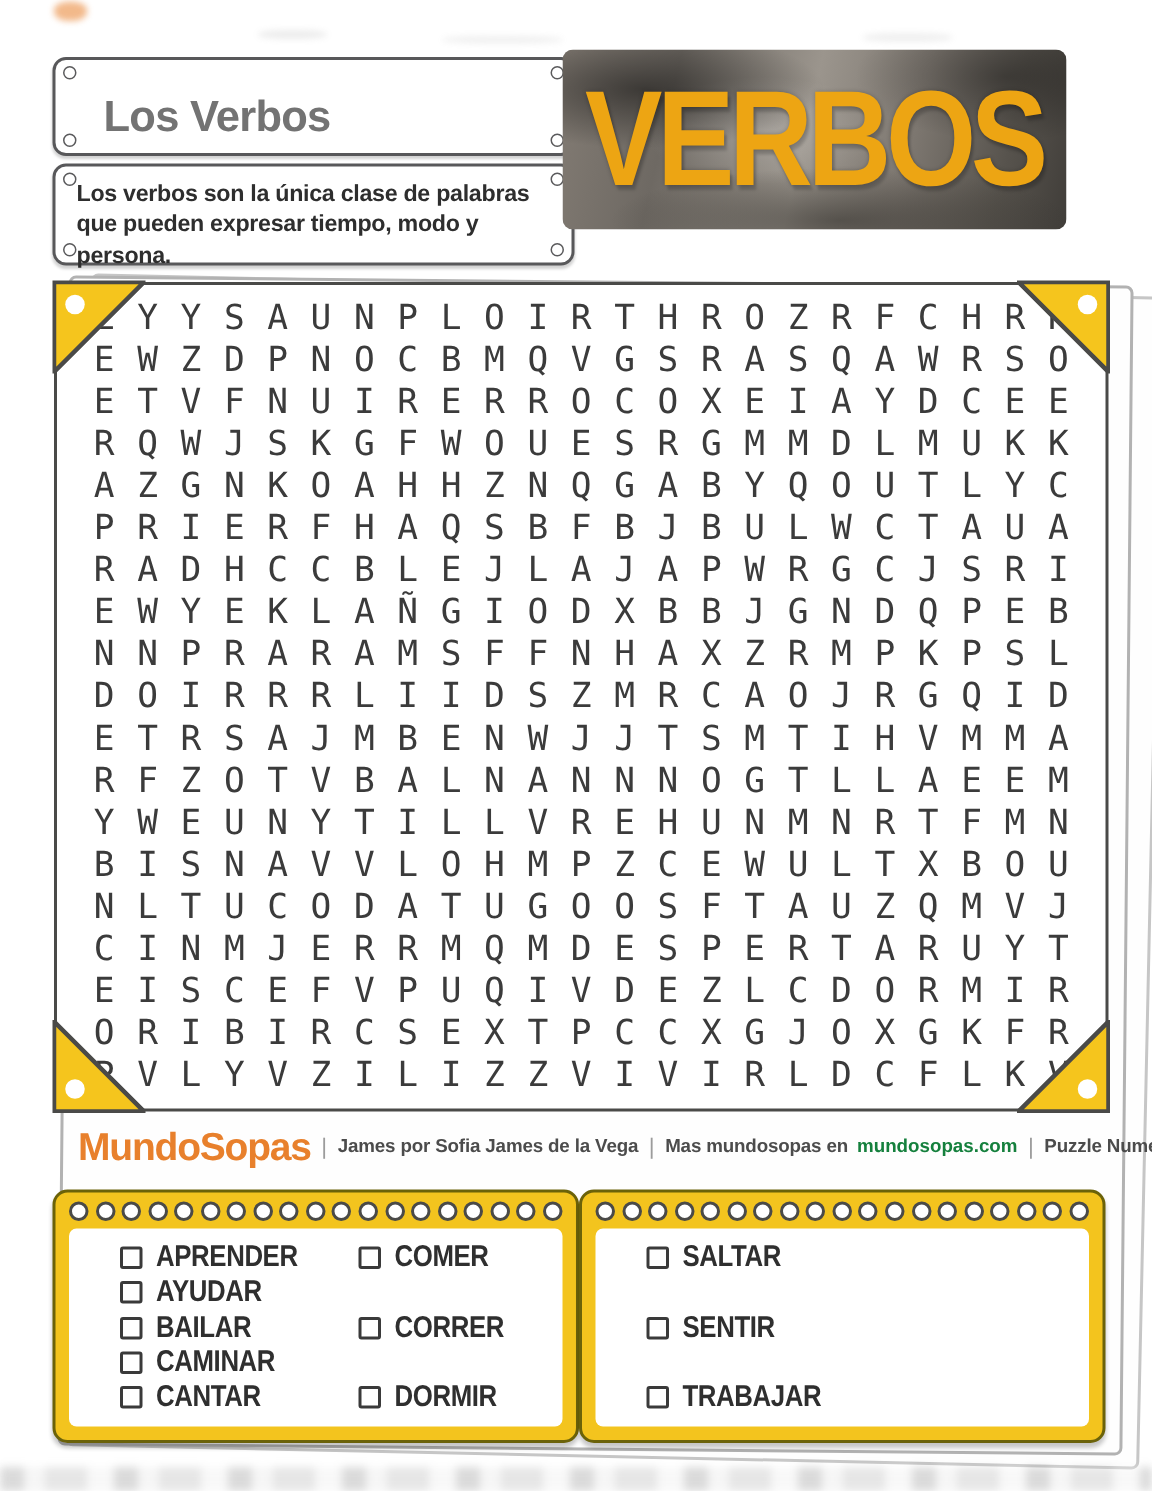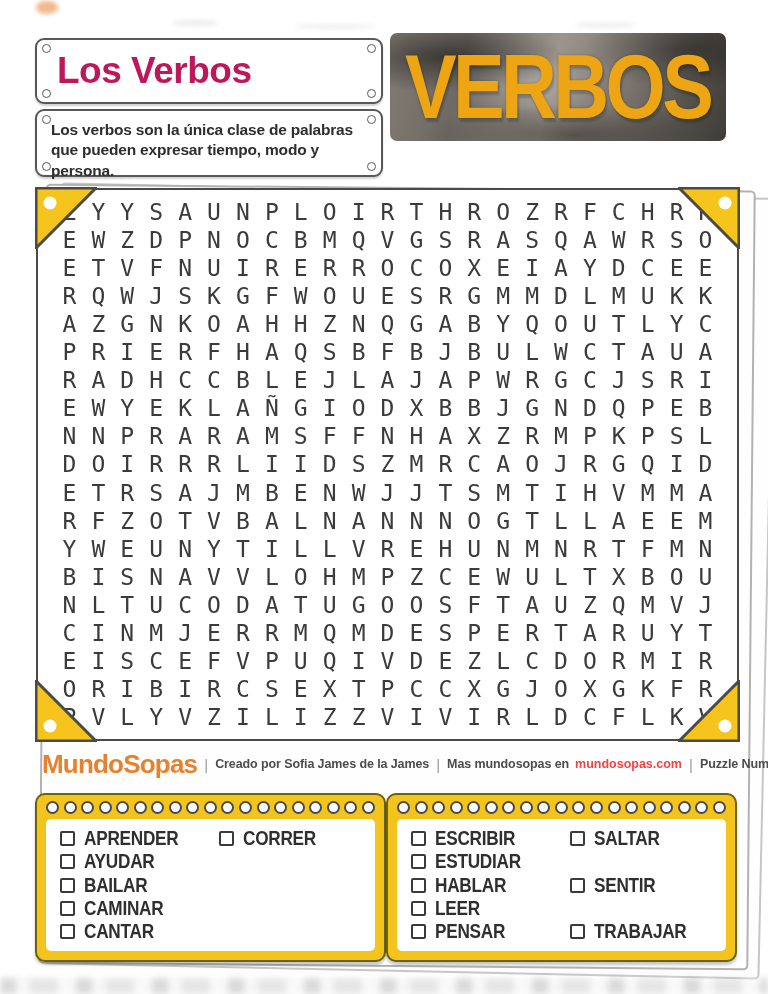--- a/index.html
+++ b/index.html
@@ -18,24 +18,24 @@
   .sm2{left:295px;top:24px;width:80px;height:5px;background:#9a9a9a;opacity:.15;}
   .sm3{left:575px;top:22px;width:60px;height:6px;background:#9a9a9a;opacity:.15;}
   
   .panelbox{position:absolute;background:#fff;border:2.5px solid #58585a;border-radius:9px;
     box-shadow:0 2px 2px rgba(0,0,0,.18);}
   .title-box{left:35px;top:38px;width:344px;height:62px;}
   .desc-box{left:35px;top:109px;width:344px;height:64px;}
   .screw{position:absolute;width:7px;height:7px;border:1.6px solid #5a5a5c;border-radius:50%;background:#fff;}
   .screw.tl{left:5px;top:4px;}.screw.tr{right:5px;top:4px;}
   .screw.bl{left:5px;bottom:4px;}.screw.br{right:5px;bottom:4px;}
-  .title-box h1{margin:0;padding:10px 0 0 20px;font-size:37px;letter-spacing:-.5px;color:#be185d;font-weight:bold;}
+  .title-box h1{margin:12px;padding:10px 0 0 20px;font-size:29px;letter-spacing:-.5px;color:#737373;font-weight:bold;}
   .desc-box p{margin:0;padding:9px 14px 0 14px;font-size:15.5px;line-height:1.32;color:#2e2e2e;font-weight:600;letter-spacing:-.2px;}
   
-  .photo{position:absolute;left:390px;top:33px;width:336px;height:108px;border-radius:7px;overflow:hidden;
+  .photo{position:absolute;left:375px;top:33px;width:336px;height:120px;border-radius:7px;overflow:hidden;
     display:flex;align-items:center;justify-content:center;
     background:
       radial-gradient(ellipse 60% 55% at 16% 22%,rgba(0,0,0,.48),transparent 60%),
       radial-gradient(ellipse 50% 60% at 88% 15%,rgba(0,0,0,.35),transparent 60%),
       radial-gradient(ellipse 70% 45% at 55% 95%,rgba(40,38,34,.55),transparent 65%),
       radial-gradient(ellipse 40% 50% at 40% 45%,rgba(255,255,255,.20),transparent 60%),
       linear-gradient(103deg,#837c74 0%,#6e6963 22%,#9b958d 48%,#7d7770 68%,#57534d 86%,#403d39 100%);
   }
   .photo .paint{
     font-size:86px;font-weight:bold;color:#eda513;letter-spacing:-4px;
@@ -50,35 +50,35 @@
   #letter-grid span{display:flex;align-items:center;justify-content:center;
     font-family:"DejaVu Sans Mono",monospace;font-size:23px;color:#3b3b3b;}
   .corner{position:absolute;width:62px;height:62px;z-index:3;}
   .corner.tl{left:-3px;top:-3px;}
   .corner.tr{right:-3px;top:-3px;transform:scaleX(-1);}
   .corner.bl{left:-3px;bottom:-3px;transform:scaleY(-1);}
   .corner.br{right:-3px;bottom:-3px;transform:scale(-1,-1);}
   
   .footer{position:absolute;left:34px;top:742px;width:702px;height:44px;
     display:flex;align-items:center;gap:6px;white-space:nowrap;}
-  .brand{font-size:26px;font-weight:bold;color:#e8802c;letter-spacing:-.8px;margin-left:2px;}
+  .brand{font-size:26px;font-weight:bold;color:#e8802c;letter-spacing:-.8px;margin-left:12px;}
   .fsep{color:#9c9c9c;font-size:15px;padding:0 1px;}
   .fsmall{font-size:12.5px;color:#4c4c4c;font-weight:600;letter-spacing:-.1px;}
-  .fsite{font-size:12.5px;color:#ef4444;font-weight:bold;}
+  .fsite{font-size:12.5px;color:#15803d;font-weight:bold;}
   
   .notepad{position:absolute;top:793px;width:347px;height:165px;background:#f3c41e;
     border:2.5px solid #6b6209;border-radius:10px;box-shadow:0 3px 3px rgba(0,0,0,.22);}
   .notepad.left{left:35px;}
   .notepad.right{left:386px;}
   .rings{position:absolute;left:9px;right:9px;top:4px;height:16px;display:flex;justify-content:space-between;align-items:center;}
   .ring{width:13px;height:13px;border-radius:50%;background:#fff;border:2.4px solid #4a4a48;box-sizing:border-box;}
   .pad-inner{position:absolute;left:9px;right:9px;top:24px;bottom:9px;background:#fff;border-radius:5px;
     display:grid;grid-template-columns:1.05fr 1fr;padding:8px 4px 8px 14px;box-sizing:border-box;}
   .wcol{display:flex;flex-direction:column;justify-content:space-between;}
-  .word-item{display:flex;align-items:center;}
+  .word-item{display:flex;align-items:center;margin-left:20px;}
   .wbox{width:15px;height:15px;border:2.4px solid #3a3a3a;border-radius:2px;background:#fff;
     box-sizing:border-box;margin-right:9px;flex:none;cursor:pointer;}
   .wlabel{font-size:20px;font-weight:bold;color:#2f2f2f;letter-spacing:-.3px;
     transform:scaleX(.86);transform-origin:left center;white-space:nowrap;}
   
   .bottom-noise{position:absolute;left:0;right:0;top:978px;height:16px;opacity:.55;filter:blur(3px);
     background:repeating-linear-gradient(90deg,#bdbdbd 0 16px,#efefef 16px 30px,#d2d2d2 30px 58px,#f3f3f3 58px 76px);}
 </style>
 </head>
 <body>
@@ -575,21 +575,21 @@
     <rect x="17" y="1" width="3" height="5" fill="#e8802c"></rect>
     <path d="M4 7 q11 -4 22 0 l0 20 q0 6 -11 6 q-11 0 -11 -6 Z" fill="#e8802c"></path>
     <circle cx="10.5" cy="14" r="4.2" fill="#ffffff"></circle>
     <circle cx="19.5" cy="14" r="4.2" fill="#ffffff"></circle>
     <circle cx="10.5" cy="14" r="1.7" fill="#e8802c"></circle>
     <circle cx="19.5" cy="14" r="1.7" fill="#e8802c"></circle>
     <polygon points="13,16 17,16 15,19" fill="#ffffff"></polygon>
   </svg>
   <span class="brand">MundoSopas</span>
   <span class="fsep">|</span>
-  <span class="fsmall">Creado por Sofia James de la James</span>
+  <span class="fsmall">James por Sofia James de la Vega</span>
   <span class="fsep">|</span>
   <span class="fsmall">Mas mundosopas en</span>
   <span class="fsite">mundosopas.com</span>
   <span class="fsep">|</span>
   <span class="fsmall">Puzzle Numero</span>
 
 </div>
 
 <div class="notepad left">
   <div class="rings">
@@ -632,21 +632,29 @@
           <span class="wlabel">CAMINAR</span>
         </div>
         <div class="word-item">
           <span class="wbox"></span>
           <span class="wlabel">CANTAR</span>
         </div>
       </div>
     <div class="wcol">
         <div class="word-item">
           <span class="wbox"></span>
+          <span class="wlabel">COMER</span>
+        </div>
+        <div class="word-item">
+          <span class="wbox"></span>
           <span class="wlabel">CORRER</span>
+        </div>
+        <div class="word-item">
+          <span class="wbox"></span>
+          <span class="wlabel">DORMIR</span>
         </div>
       </div>
   </div>
 </div>
 <div class="notepad right">
   <div class="rings">
       <span class="ring"></span>
       <span class="ring"></span>
       <span class="ring"></span>
       <span class="ring"></span>
@@ -663,42 +671,20 @@
       <span class="ring"></span>
       <span class="ring"></span>
       <span class="ring"></span>
       <span class="ring"></span>
       <span class="ring"></span>
     </div>
   <div class="pad-inner">
     <div class="wcol">
         <div class="word-item">
           <span class="wbox"></span>
-          <span class="wlabel">ESCRIBIR</span>
-        </div>
-        <div class="word-item">
-          <span class="wbox"></span>
-          <span class="wlabel">ESTUDIAR</span>
-        </div>
-        <div class="word-item">
-          <span class="wbox"></span>
-          <span class="wlabel">HABLAR</span>
-        </div>
-        <div class="word-item">
-          <span class="wbox"></span>
-          <span class="wlabel">LEER</span>
-        </div>
-        <div class="word-item">
-          <span class="wbox"></span>
-          <span class="wlabel">PENSAR</span>
-        </div>
-      </div>
-    <div class="wcol">
-        <div class="word-item">
-          <span class="wbox"></span>
           <span class="wlabel">SALTAR</span>
         </div>
         <div class="word-item">
           <span class="wbox"></span>
           <span class="wlabel">SENTIR</span>
         </div>
         <div class="word-item">
           <span class="wbox"></span>
           <span class="wlabel">TRABAJAR</span>
         </div>

